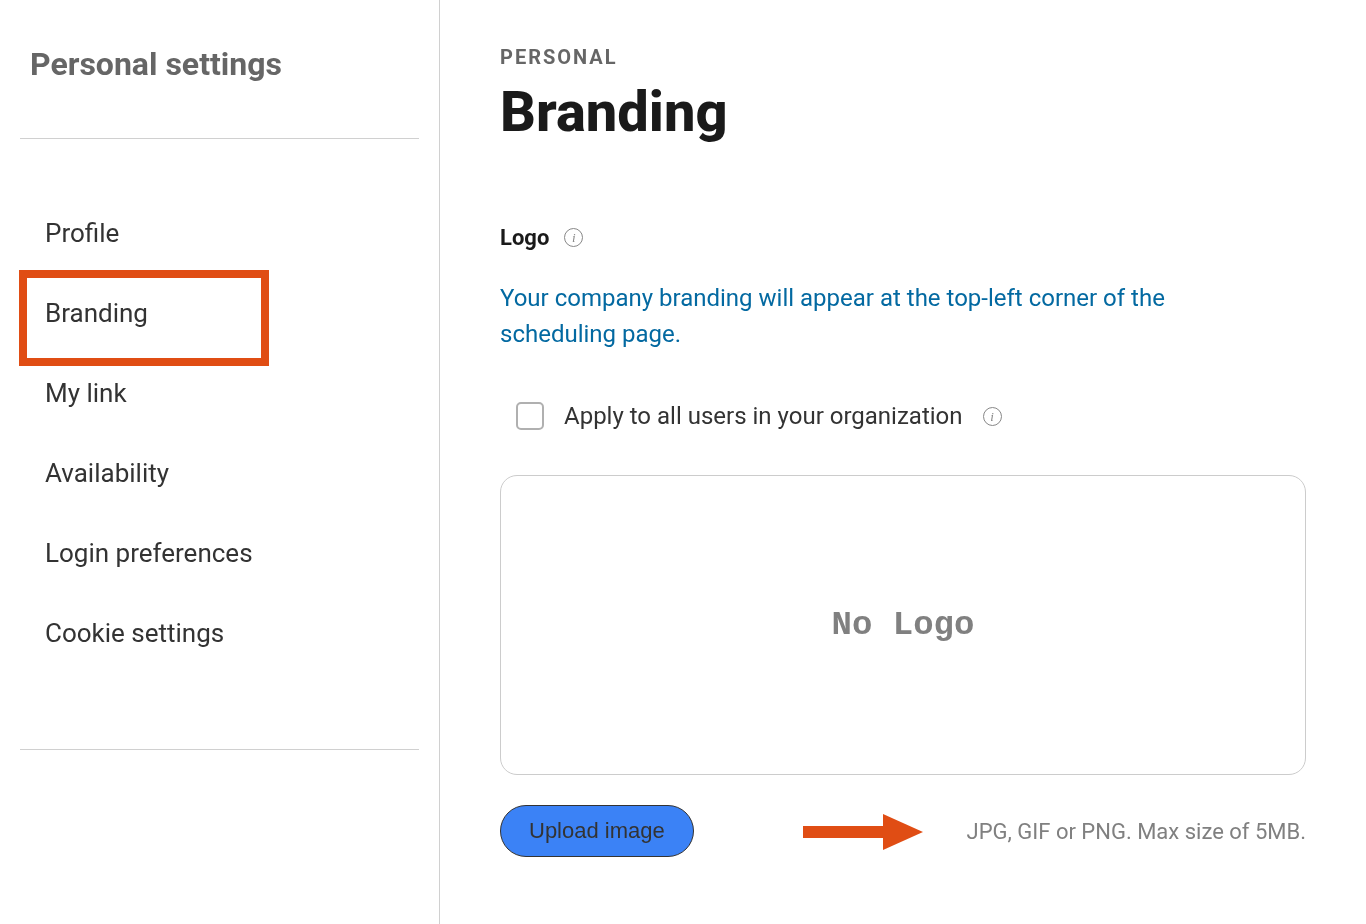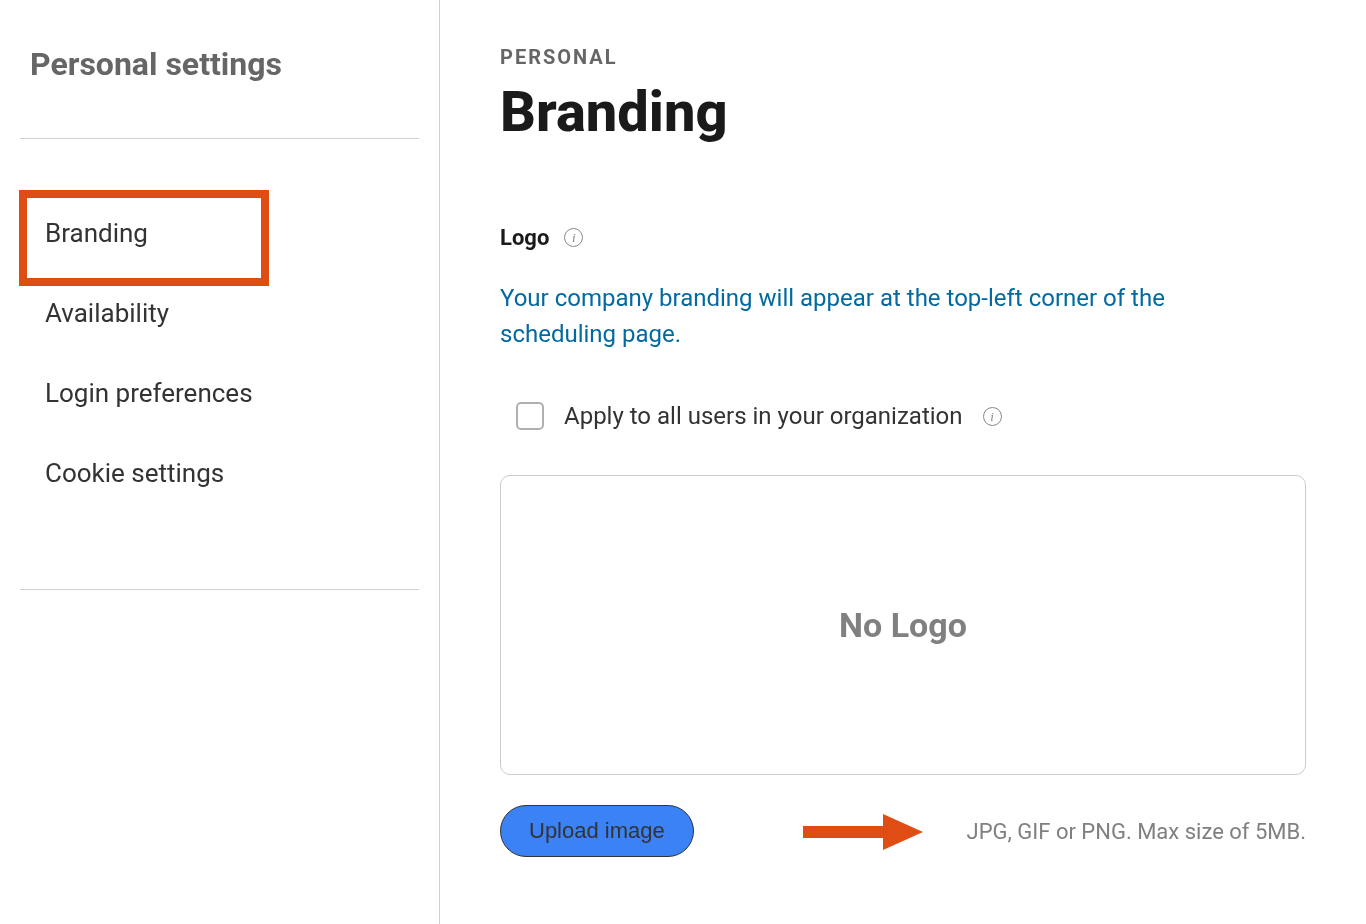--- a/index.html
+++ b/index.html
@@ -138,26 +138,27 @@
       background: #ffffff;
     }
 
     .checkbox-label {
       font-size: 24px;
       color: #333333;
     }
 
     .logo-preview {
       border: 1px solid #cccccc;
-      border-radius: 10px;
+      border-radius: 17px;
       height: 300px;
       display: flex;
       align-items: center;
       justify-content: center;
       margin-bottom: 30px;
+      font-family: Liberation Mono, monospace;
     }
 
     .logo-preview-text {
       font-size: 34px;
       font-weight: 700;
       color: #808080;
     }
 
     .upload-row {
       display: flex;
@@ -186,23 +187,29 @@
       top: 814px;
       pointer-events: none;
     }
   </style>
 </head>
 <body>
 
 <aside class="sidebar">
   <h1 class="sidebar-title">Personal settings</h1>
   <ul class="nav-list">
+    <li class="nav-item">
+      <span>Profile</span>
+    </li>
     <li class="nav-item active">
       <span>Branding</span>
       <span class="nav-item-highlight"></span>
+    </li>
+    <li class="nav-item">
+      <span>My link</span>
     </li>
     <li class="nav-item">
       <span>Availability</span>
     </li>
     <li class="nav-item">
       <span>Login preferences</span>
     </li>
     <li class="nav-item">
       <span>Cookie settings</span>
     </li>

